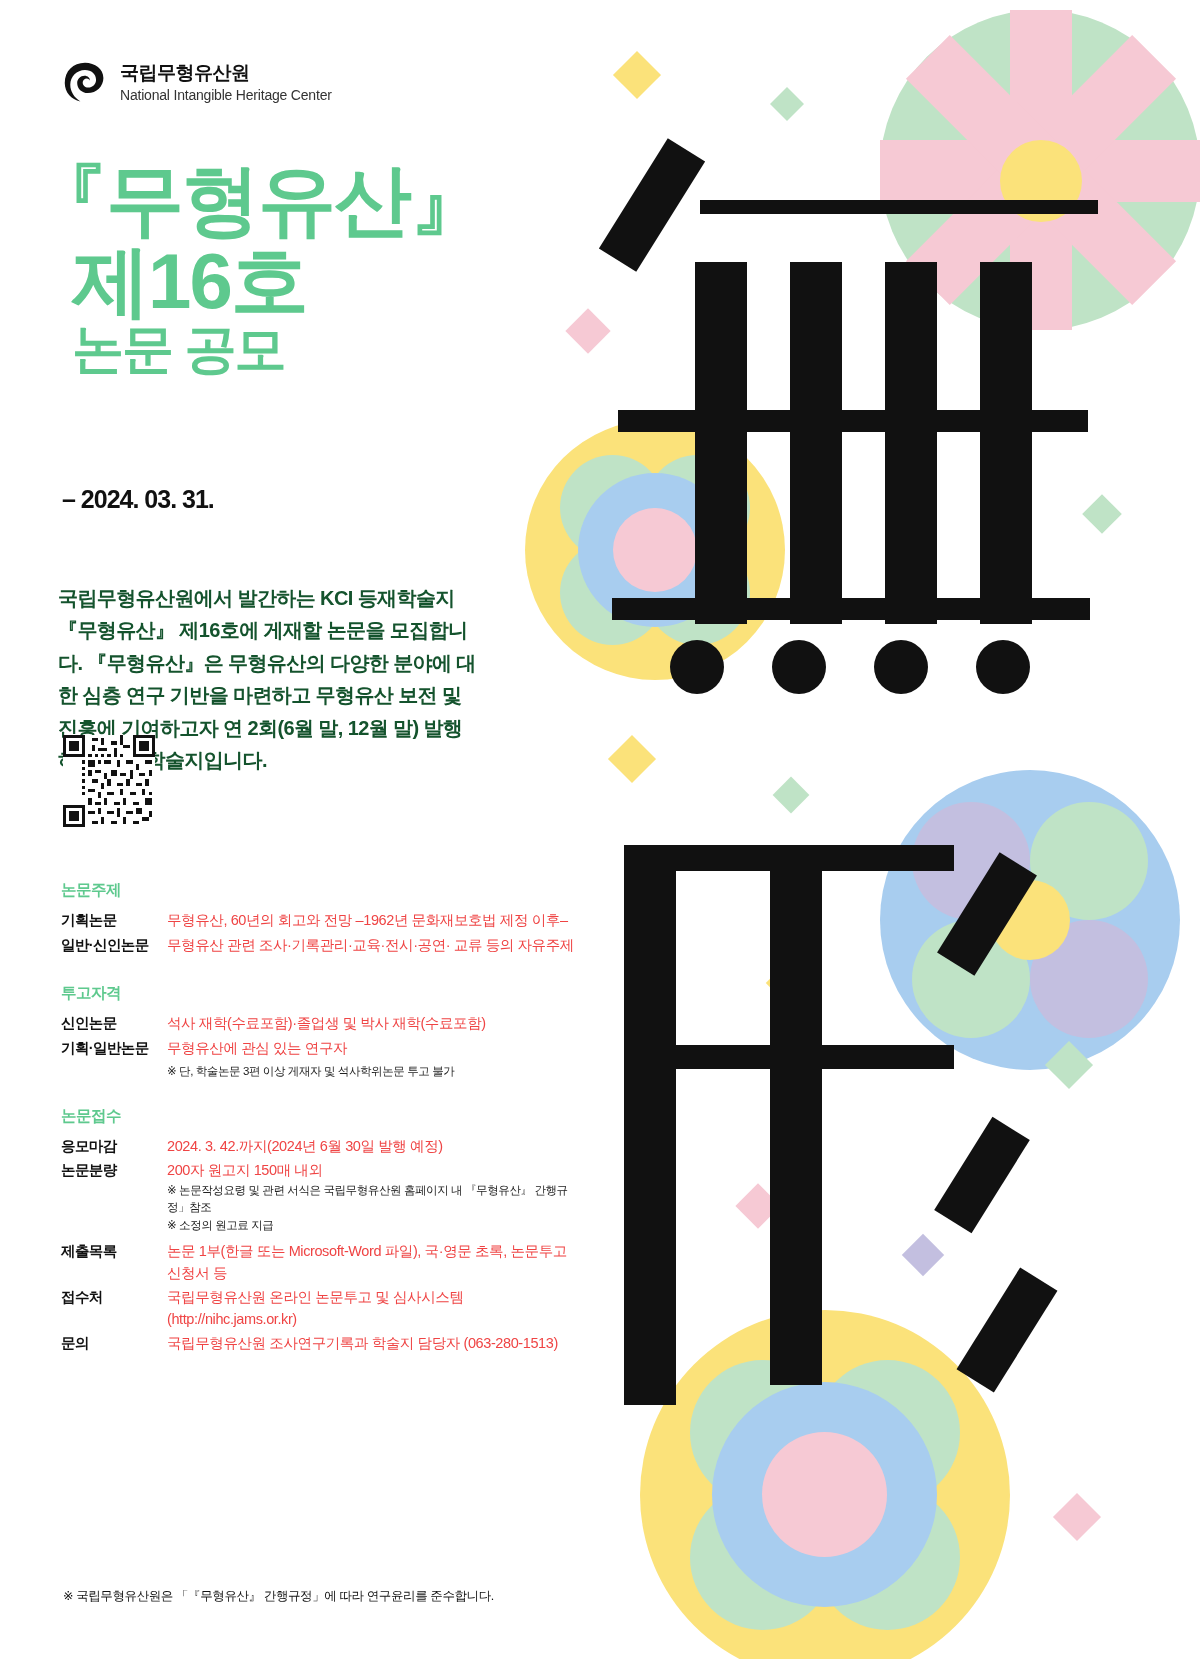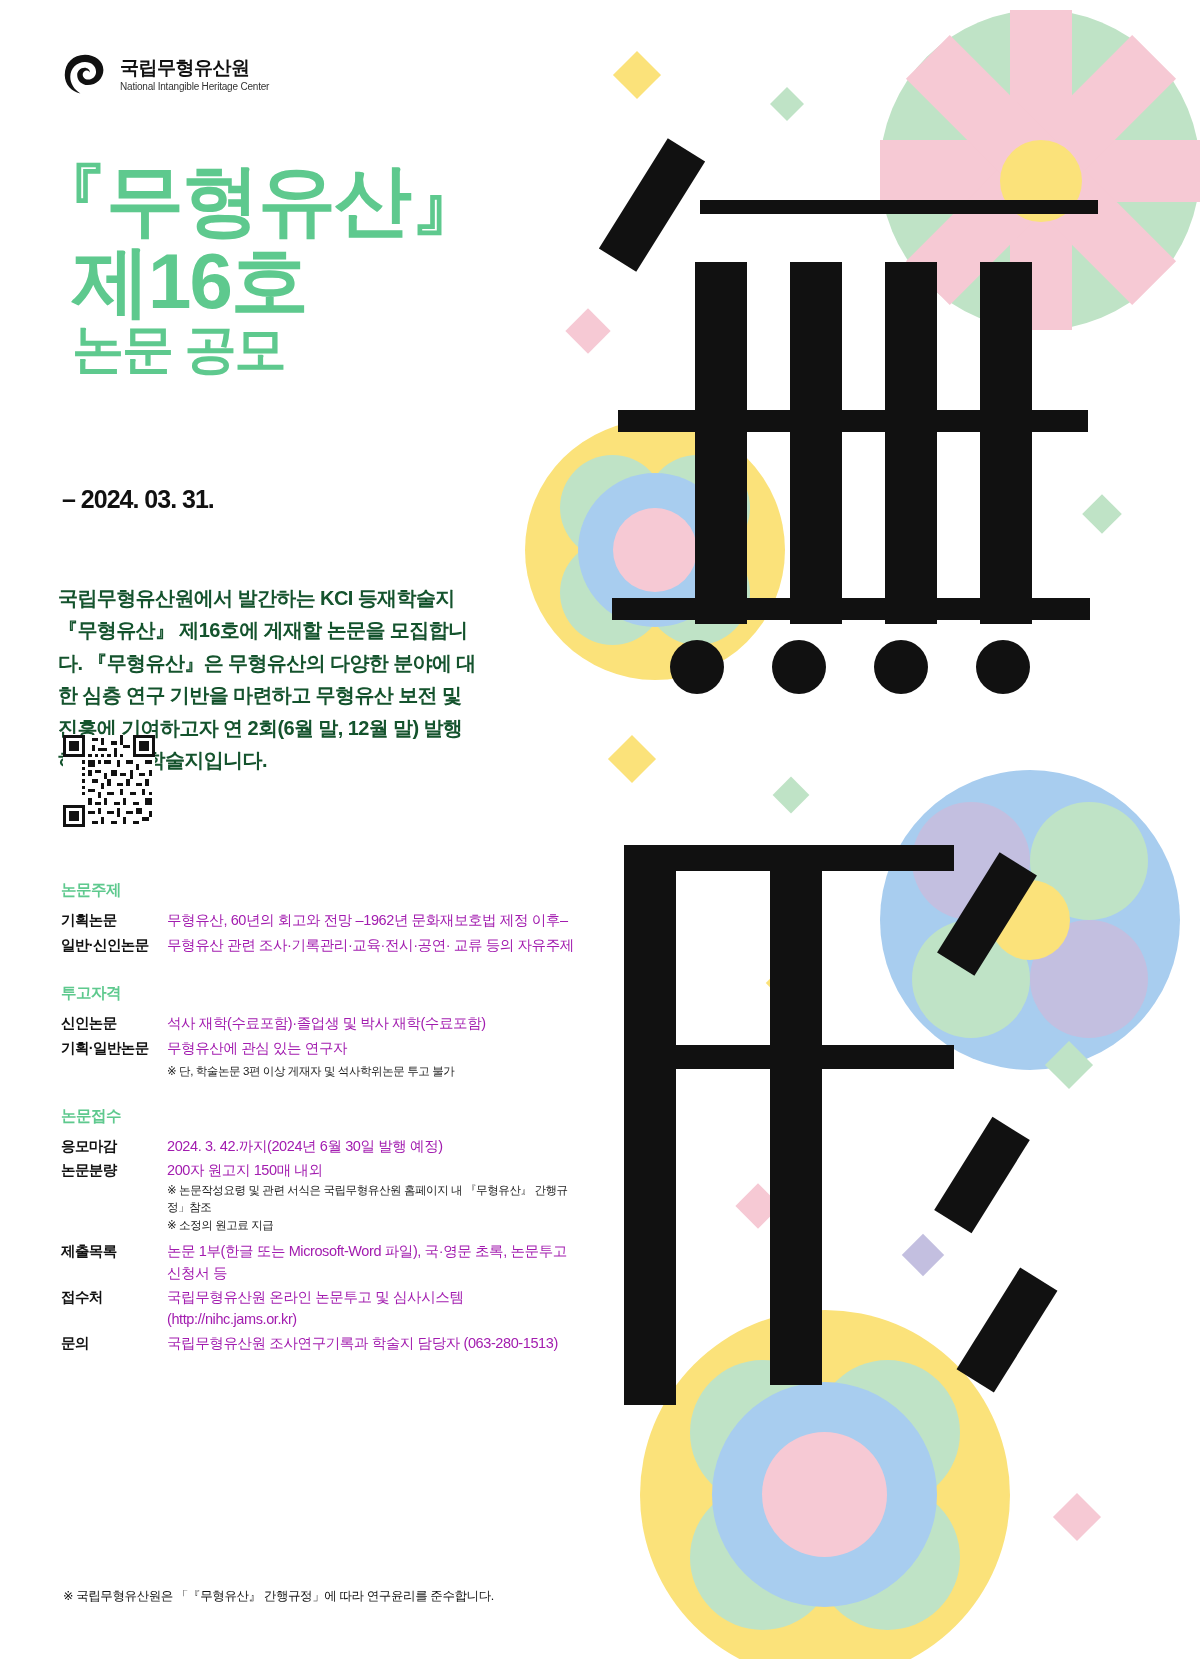--- a/index.html
+++ b/index.html
@@ -28,39 +28,39 @@
     border-radius: 50%;
   }
   .diamond {
     transform: rotate(45deg);
   }
 
   
   #logo-block {
     position: absolute;
     left: 62px;
-    top: 52px;
+    top: 60px;
     display: flex;
     align-items: center;
     gap: 12px;
   }
   #logo-mark {
     width: 46px;
     height: 46px;
     flex: 0 0 auto;
   }
   #logo-text .logo-ko {
     font-size: 19px;
     font-weight: bold;
     letter-spacing: -0.5px;
     color: #111;
     line-height: 1.1;
   }
   #logo-text .logo-en {
-    font-size: 10px;
+    font-size: 14px;
     color: #333;
     letter-spacing: -0.2px;
     margin-top: 3px;
   }
 
   
   #headline {
     position: absolute;
     left: 30px;
     top: 150px;
@@ -135,21 +135,21 @@
     font-weight: bold;
     letter-spacing: -0.6px;
     line-height: 1.55;
     color: #111;
   }
   .row .value {
     flex: 1;
     font-size: 14.5px;
     letter-spacing: -0.4px;
     line-height: 1.55;
-    color: #a21caf;
+    color: #ef4444;
   }
   .note {
     font-size: 11.5px;
     letter-spacing: -0.4px;
     color: #222;
     line-height: 1.5;
     margin-left: 0;
   }
   .note-indent { margin-left: 106px; }
   #footnote {

